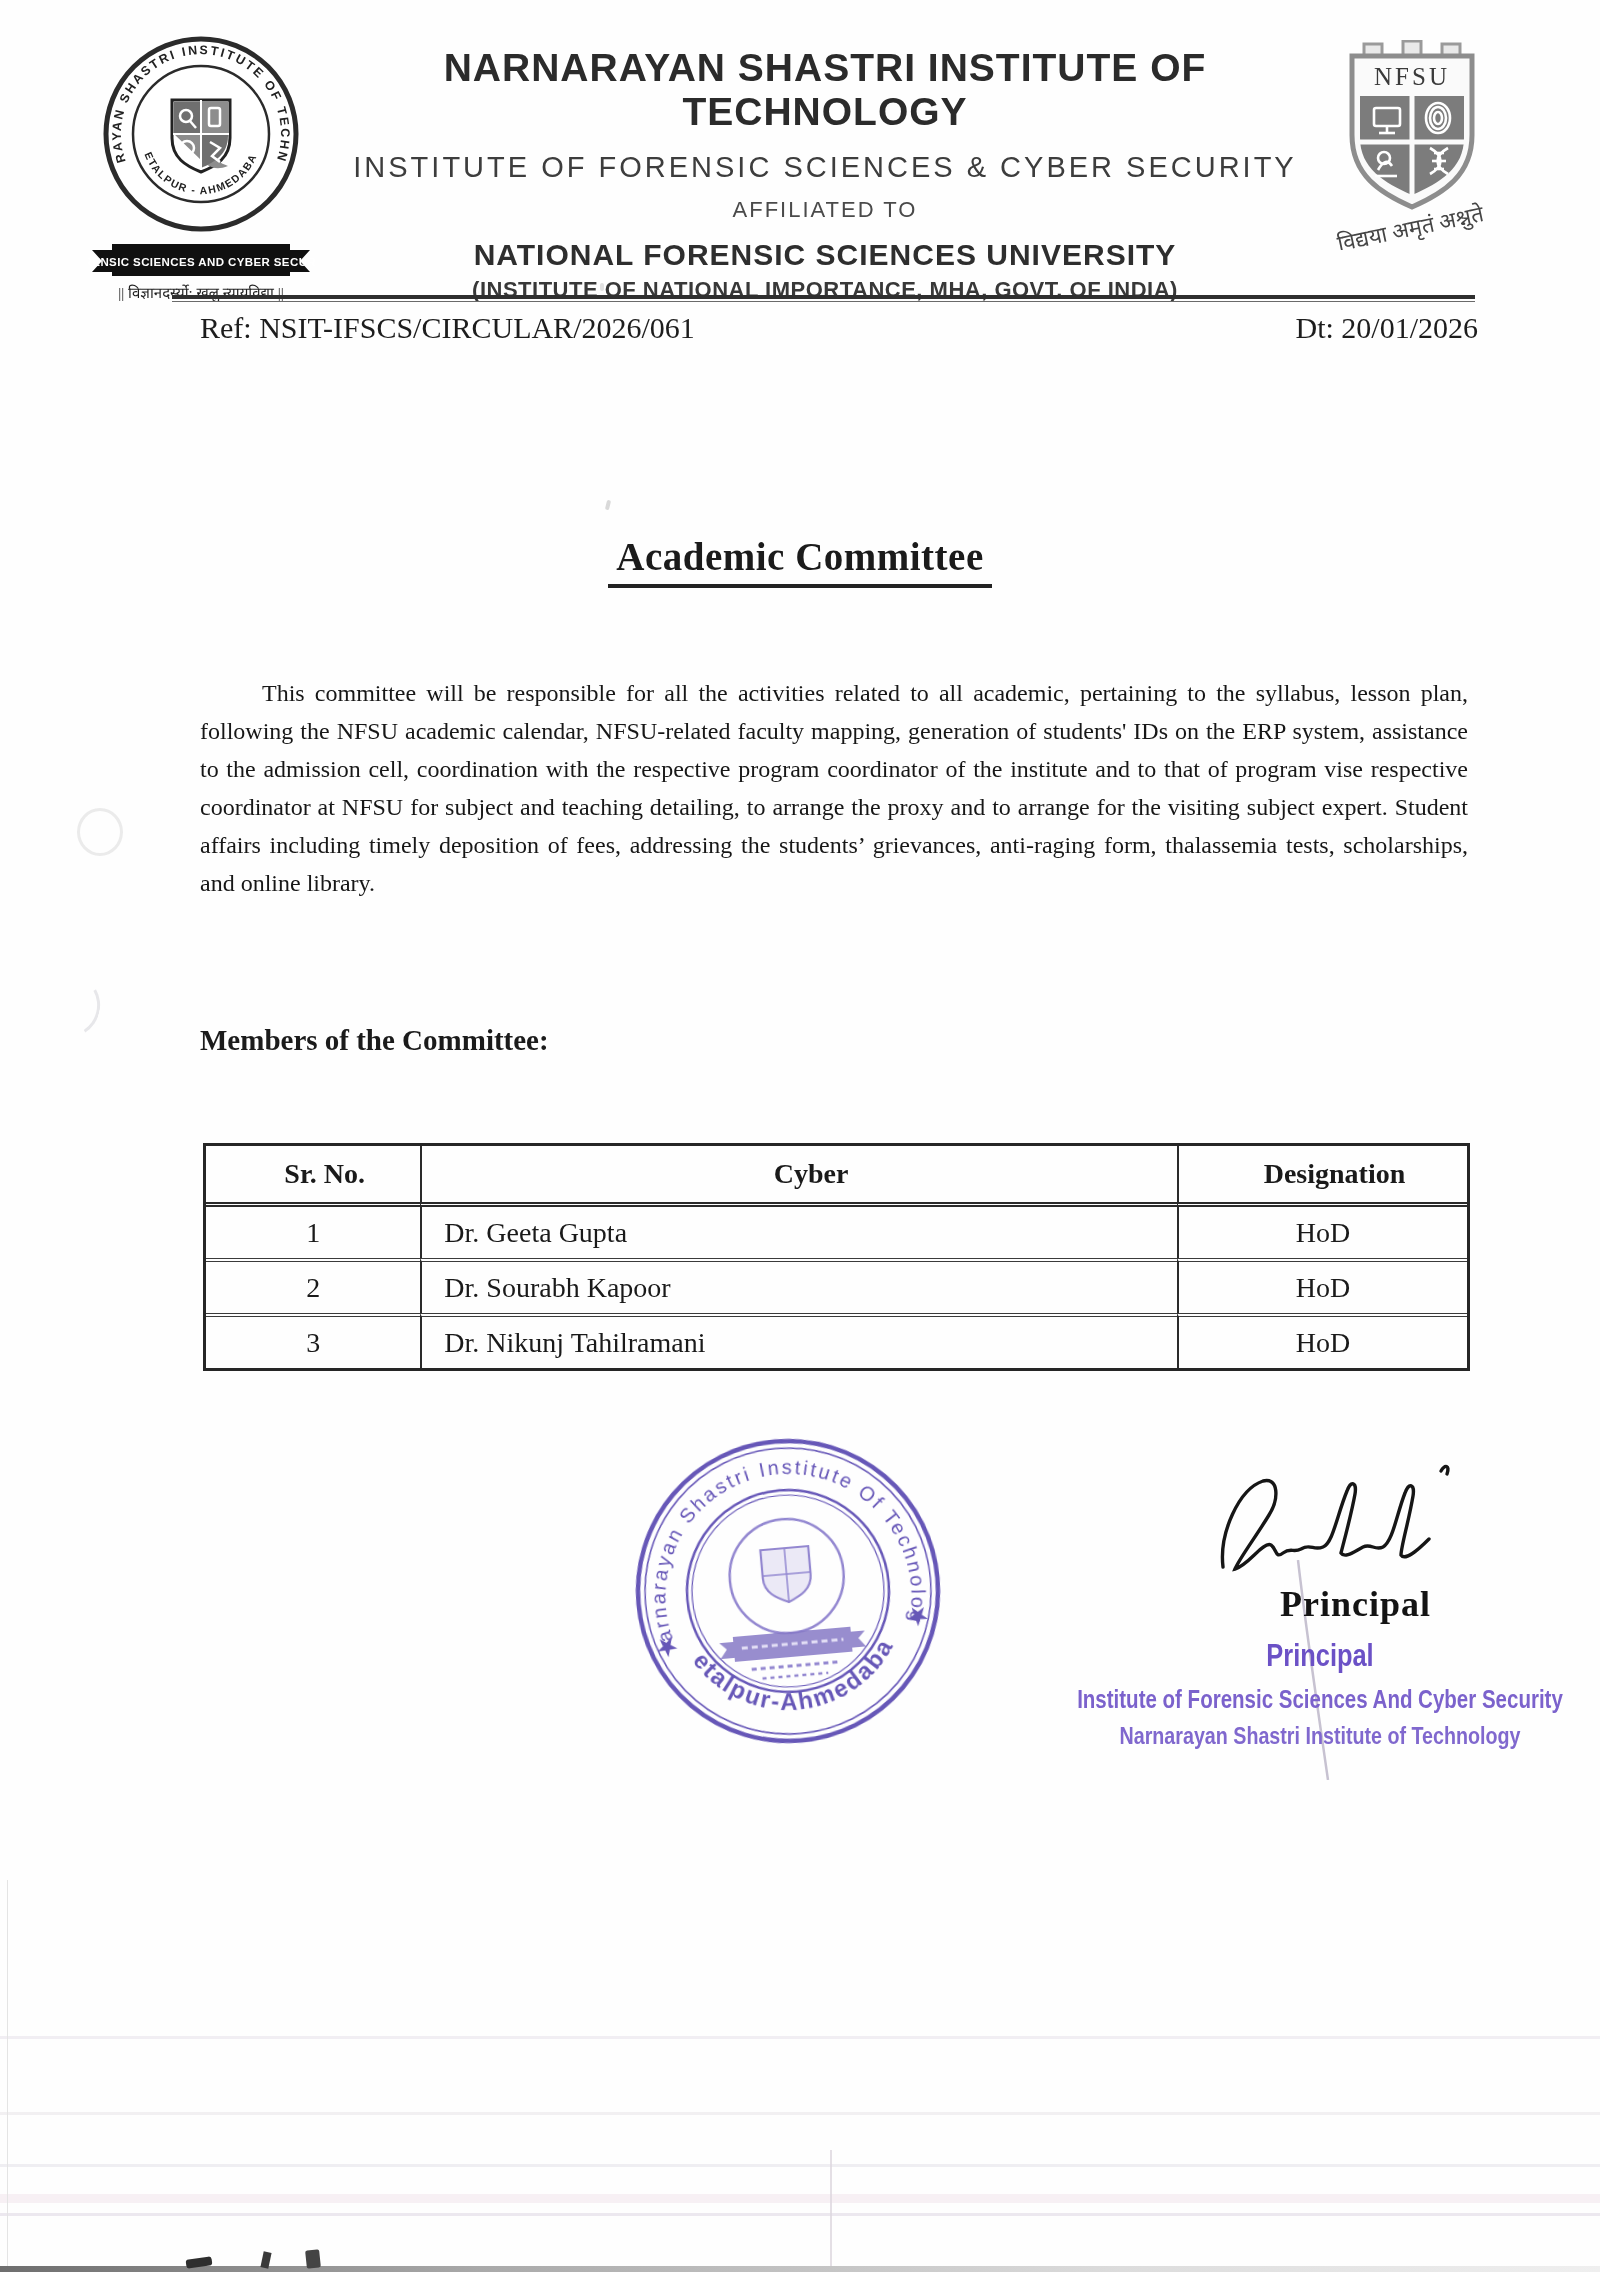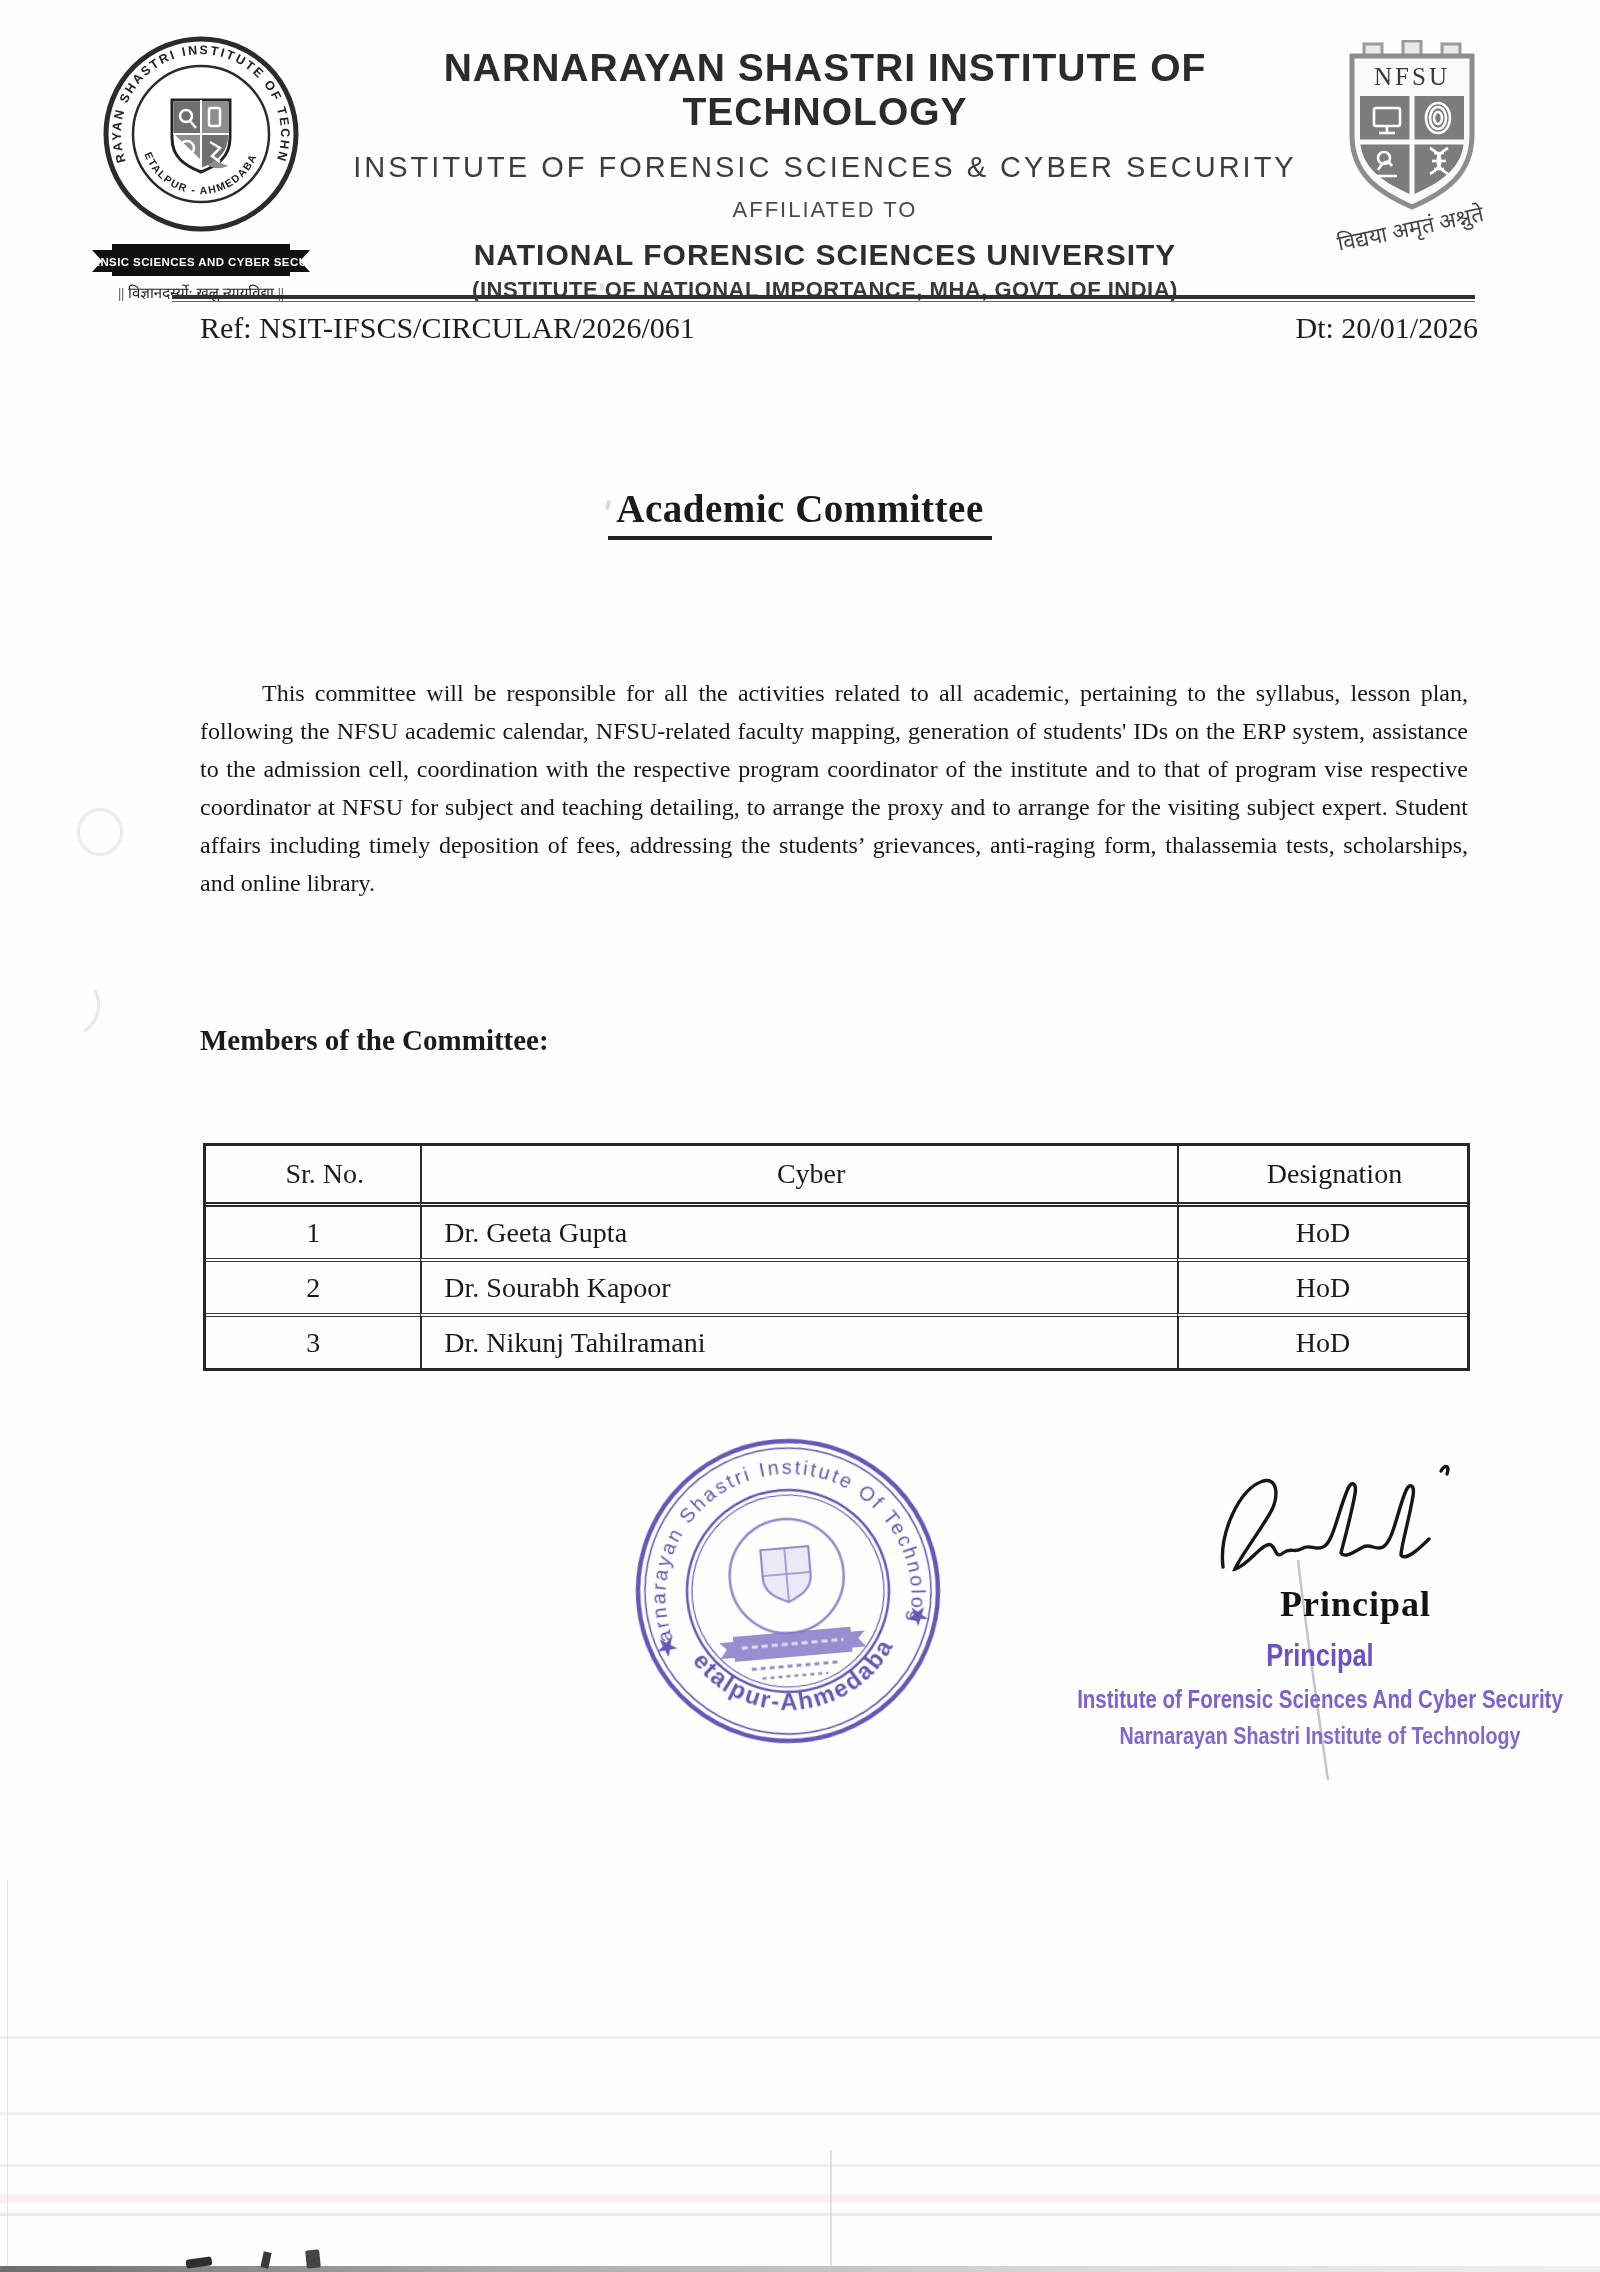--- a/index.html
+++ b/index.html
@@ -20,32 +20,32 @@
 
   .rule { position:absolute; left:172px; top:295px; width:1303px; height:2px;
           border-top:4px solid #2f2f2f; border-bottom:1px solid #6a6a6a; }
 
   .ref-row { position:absolute; left:200px; top:311px; width:1278px; font-size:30px; color:#1d1d1d; }
   .ref-no { float:left; }
   .ref-date { float:right; }
 
   .doc-title { position:absolute; left:0; top:486px; width:1600px; text-align:center; }
   .doc-title span { display:inline-block; font-size:39px; font-weight:bold; letter-spacing:0.5px;
-                    border-bottom:4px solid #222; padding:0 8px 5px 8px; }
+                    border-bottom:4px solid #222; padding:0 8px 5px 8px;margin-top:48px; }
 
   .body-par { position:absolute; left:200px; top:650px; width:1268px;
               font-size:24px; line-height:38px; text-align:justify; text-indent:62px; color:#171717; }
 
   .members-heading { position:absolute; left:200px; top:1024px; font-size:29px; font-weight:bold; }
 
   
   .committee { position:absolute; left:203px; top:1143px; width:1267px;
                border-collapse:separate; border-spacing:0; border:3px solid #262626;
                font-size:28px; color:#1a1a1a; }
-  .committee th { font-weight:normal; height:54px; border-bottom:5px double #2a2a2a;padding-left:24px; }
+  .committee th { font-weight:bold; height:54px; border-bottom:5px double #2a2a2a;padding-left:24px; }
   .committee td { height:49px; }
   .committee th:not(:first-child), .committee td:not(:first-child) { border-left:2px solid #2a2a2a; }
   .committee tbody tr:not(:first-child) td { border-top:4px double #3a3a3a; }
   .committee .c-sr  { width:17%; text-align:center; }
   .committee .c-nm  { width:60%; text-align:center; }
   .committee td.c-nm { text-align:left; padding-left:22px; }
   .committee .c-dg  { width:23%; text-align:center; }
 
   
   .stamp { position:absolute; left:633px; top:1436px; width:310px; height:310px;

